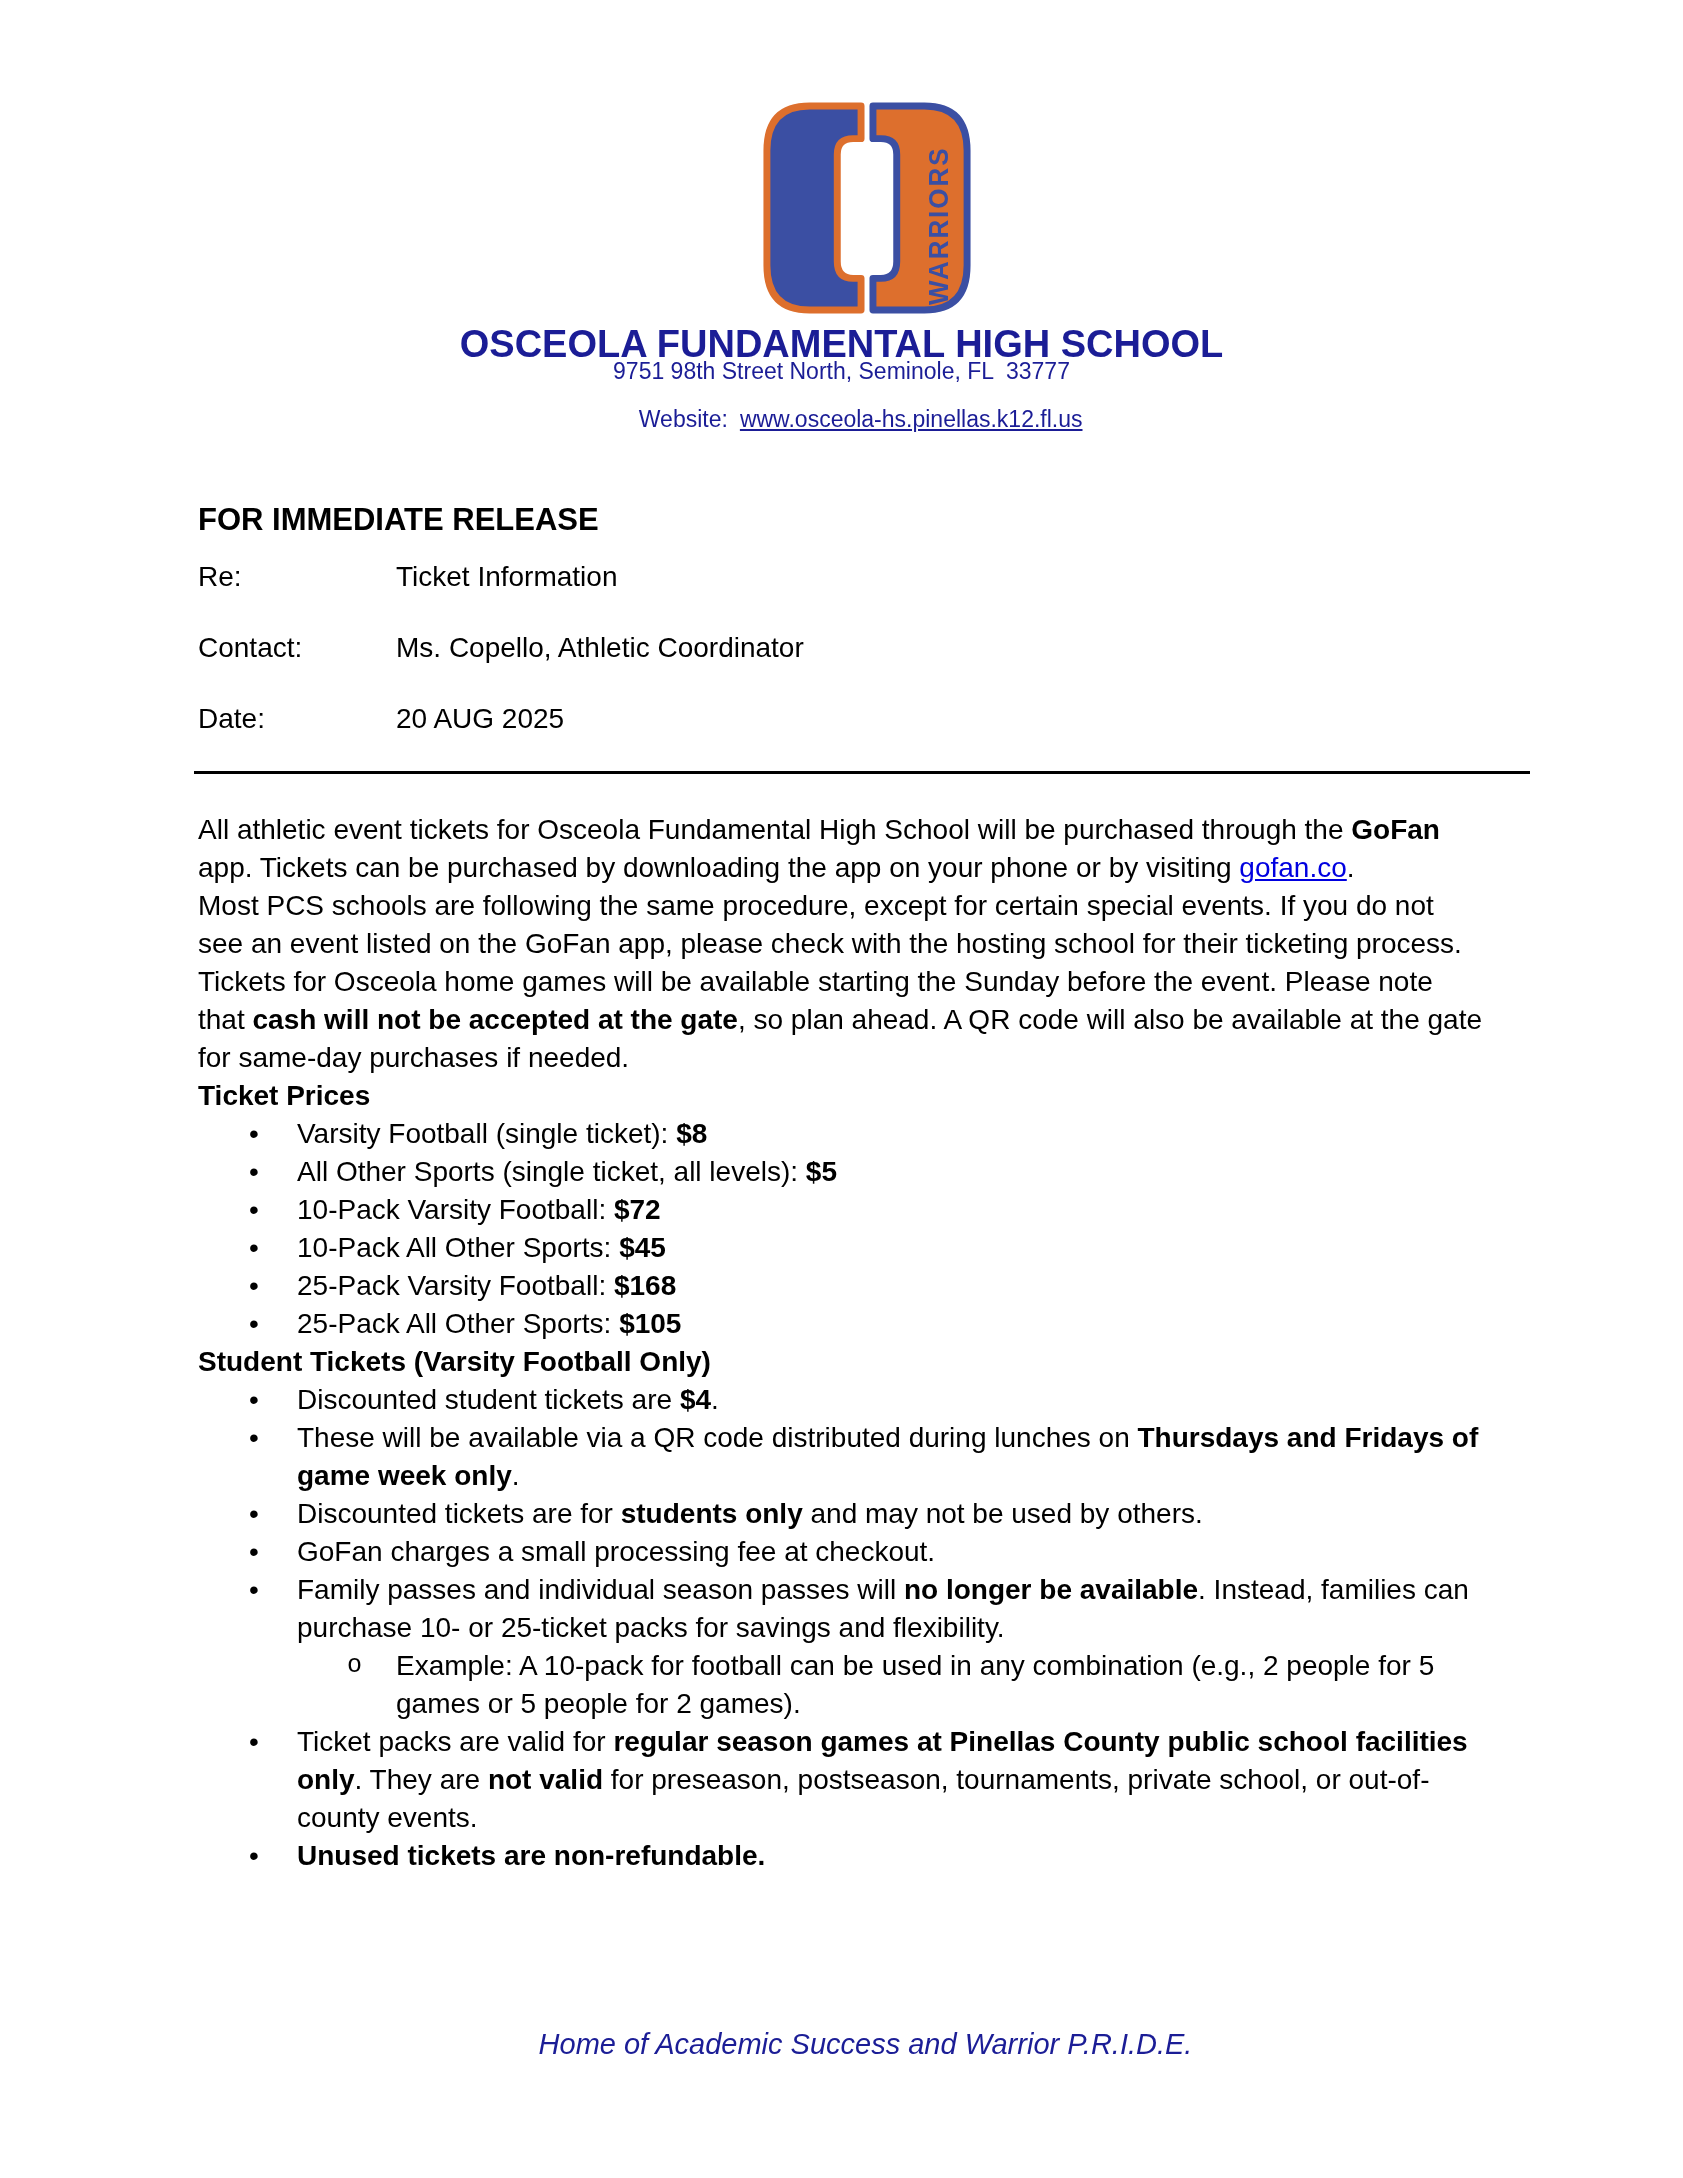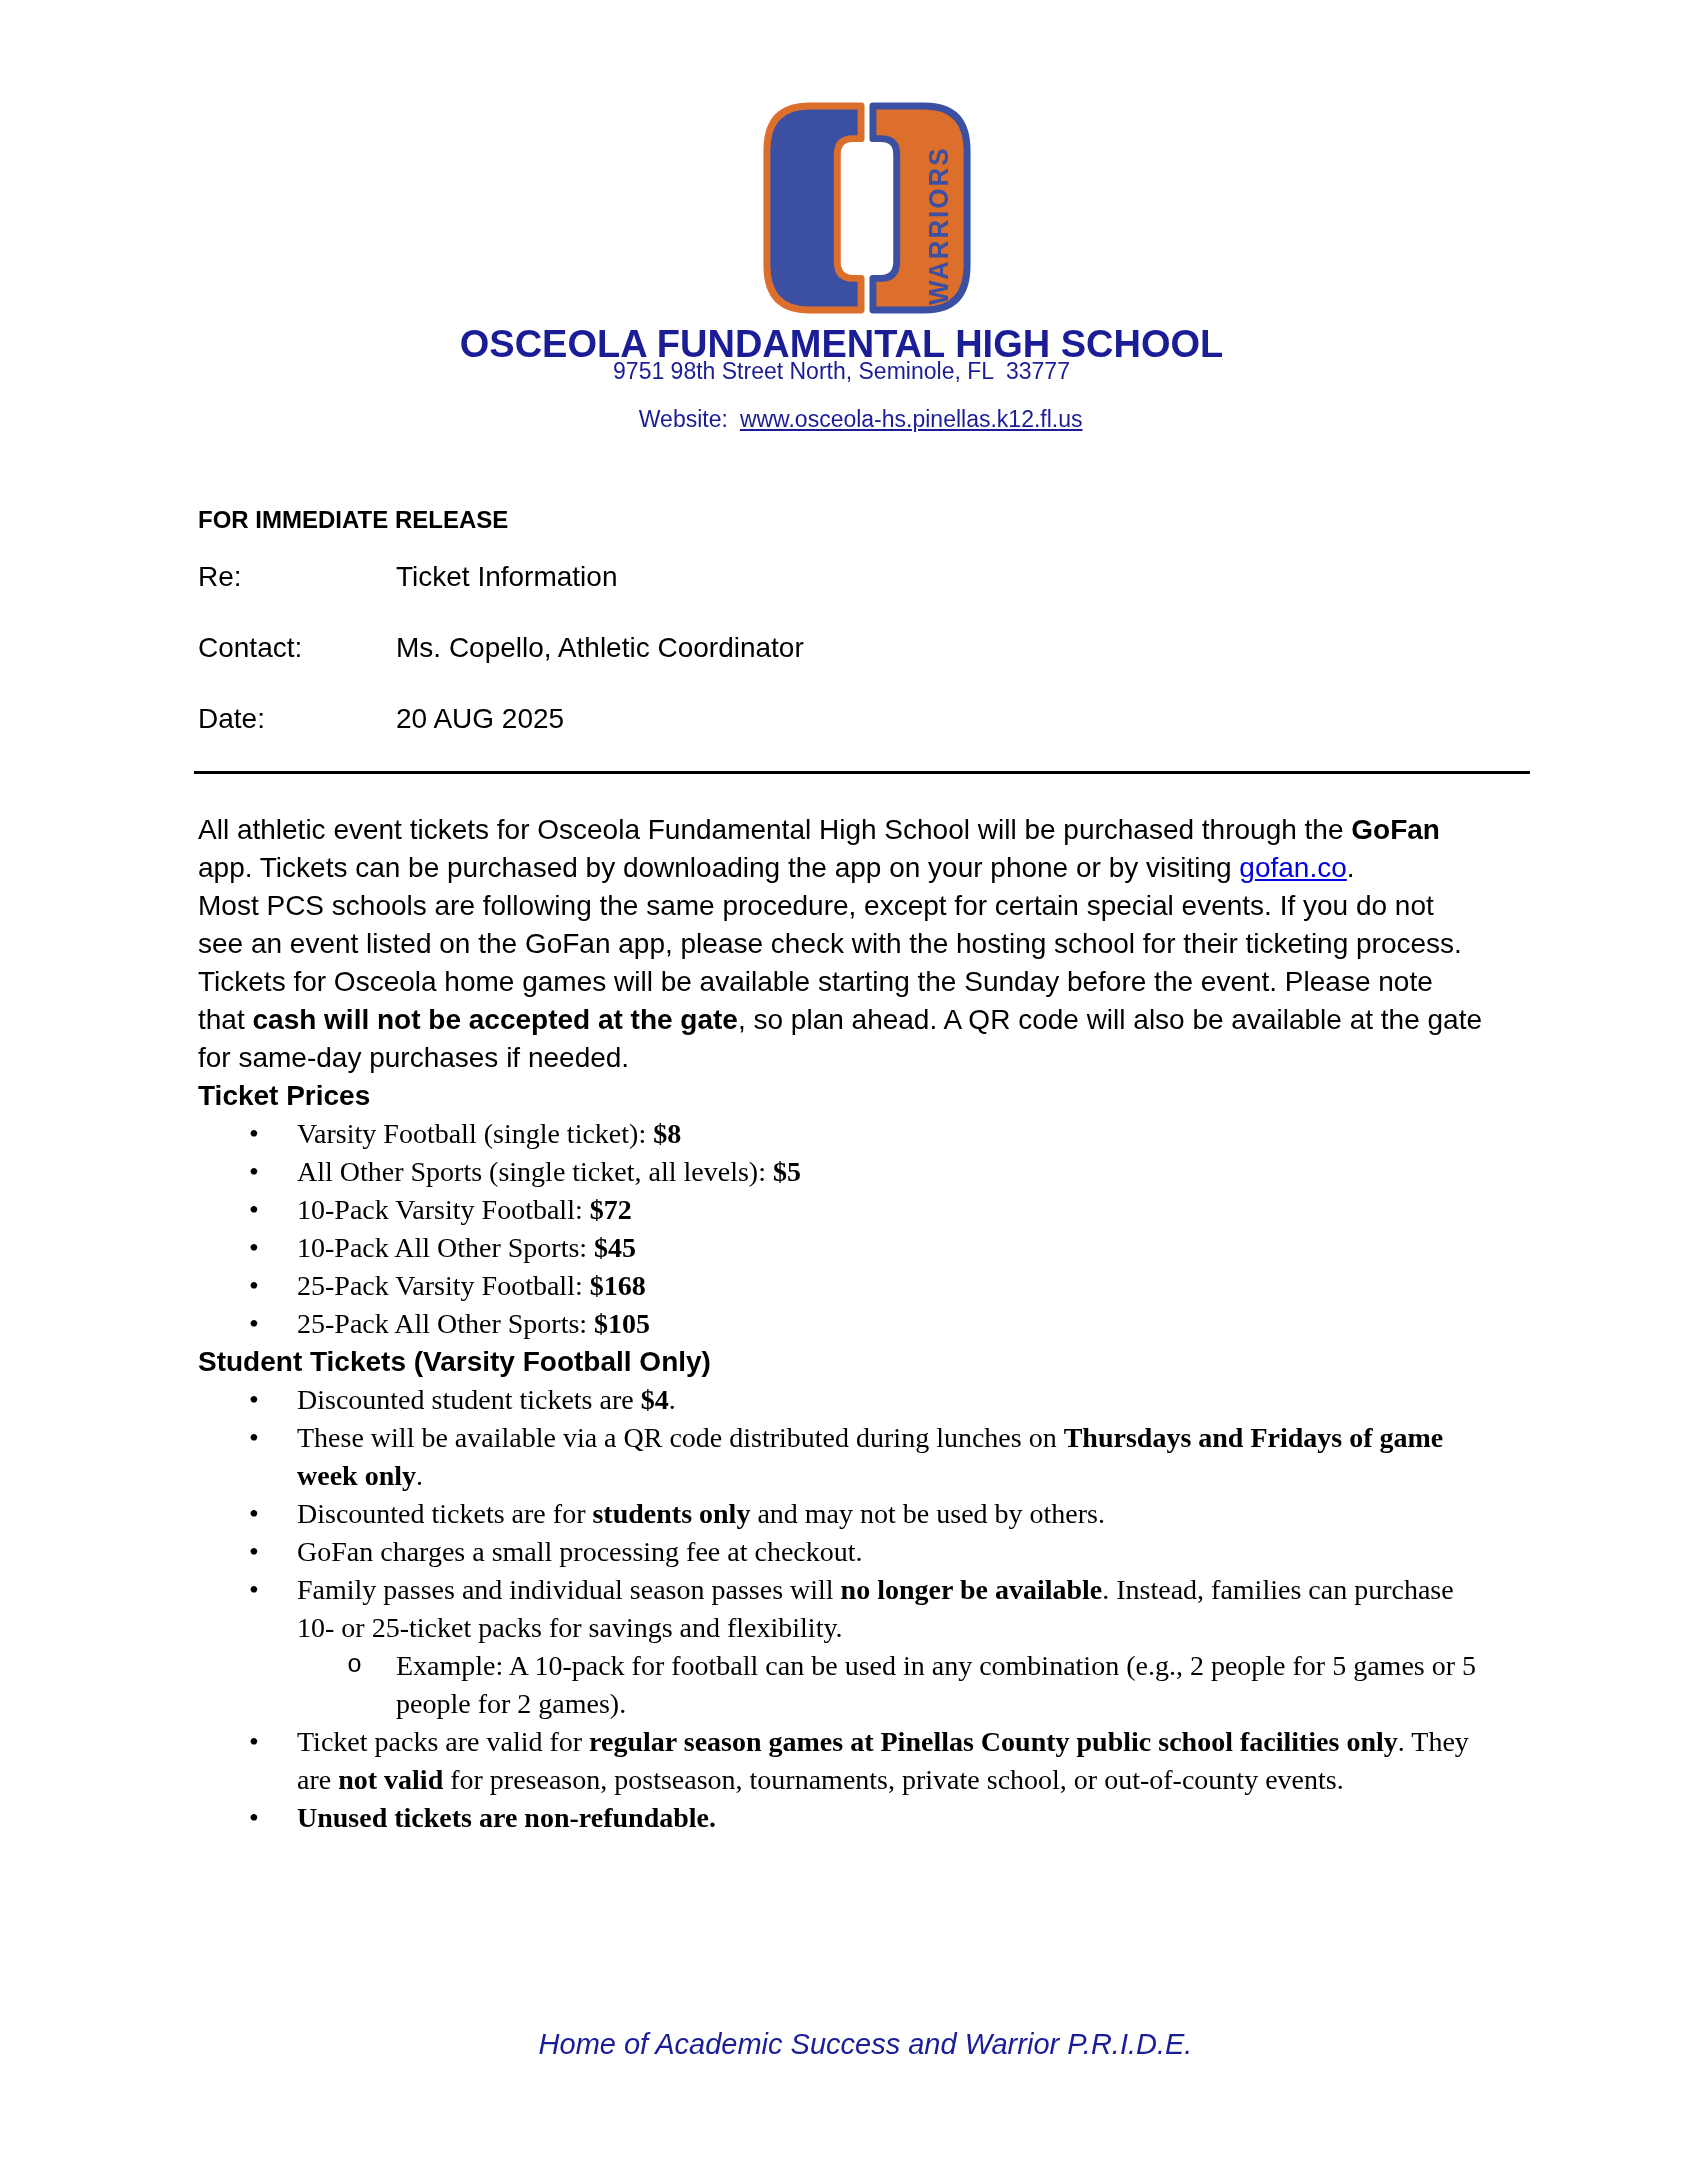--- a/index.html
+++ b/index.html
@@ -9,30 +9,30 @@
   }
   
   .letterhead{width:100%;text-align:center;color:#1b1d96;}
   .logo-wrap{width:218px;height:218px;margin:99px auto 0;transform:translateX(25px);}
   .school-name{margin:12px 0 0;font-size:38px;line-height:30px;font-weight:bold;letter-spacing:0;}
   .school-line{font-size:23px;line-height:24px;white-space:pre-wrap;}
   .site-label{margin-right:12px;}
   .site-link{color:inherit;text-decoration:underline;cursor:pointer;}
   
   .content{margin:0 198px;width:1287px;}
-  .release-banner{margin-top:46px;font-size:24px;line-height:38px;font-weight:bold;}
+  .release-banner{margin-top:46px;font-size:31px;line-height:38px;font-weight:bold;}
   .meta{margin-top:19px;}
   .meta-row{font-size:28px;line-height:38px;margin-bottom:33px;}
   .meta-label{display:inline-block;width:198px;}
   .rule{height:0;border:none;border-top:3px solid #000;width:1336px;margin:15px 0 0 -4px;}
   
   .body-text{margin-top:37px;font-size:28px;line-height:38px;}
   .body-text p{margin:0;}
   .body-text h2{margin:0;font-size:28px;font-weight:bold;line-height:38px;}
-  .body-text ul{margin:0;padding:0;list-style:none;font-family:Liberation Serif, serif;}
+  .body-text ul{margin:0;padding:0;list-style:none;}
   .body-text li{position:relative;margin:0;padding-left:99px;}
   .body-text li::before{content:"\2022";position:absolute;left:51px;top:0;}
   .body-text li.sub{padding-left:198px;}
   .body-text li.sub::before{content:"o";left:149px;font-family:"Liberation Mono",monospace;font-size:25px;}
   .b{font-weight:bold;}
   a.link{color:#0000e0;text-decoration:underline;cursor:pointer;}
   
   .motto{position:absolute;left:0;right:0;top:2028px;text-align:center;
          font-size:29px;font-style:italic;color:#1b1d96;padding-left:48px;}
   

